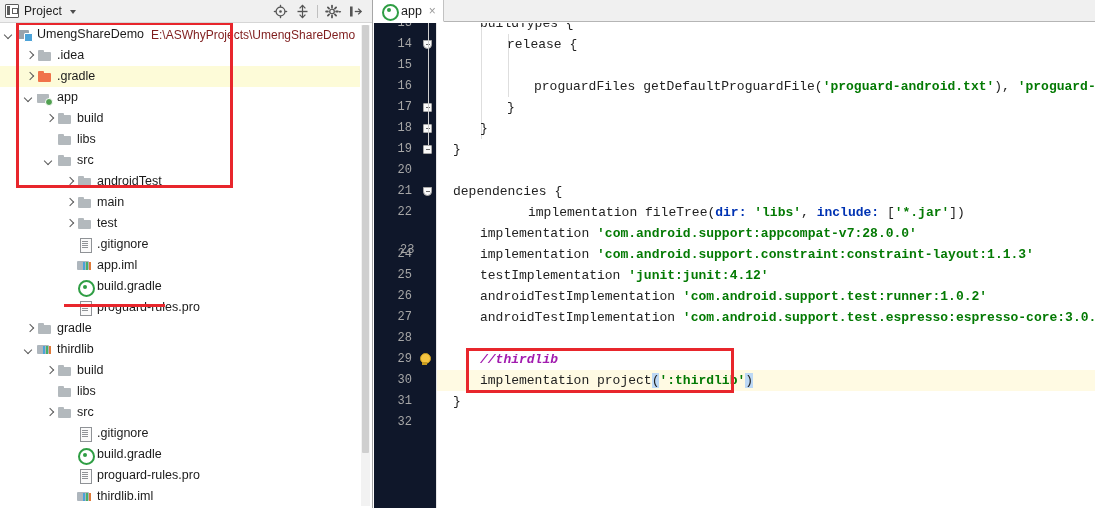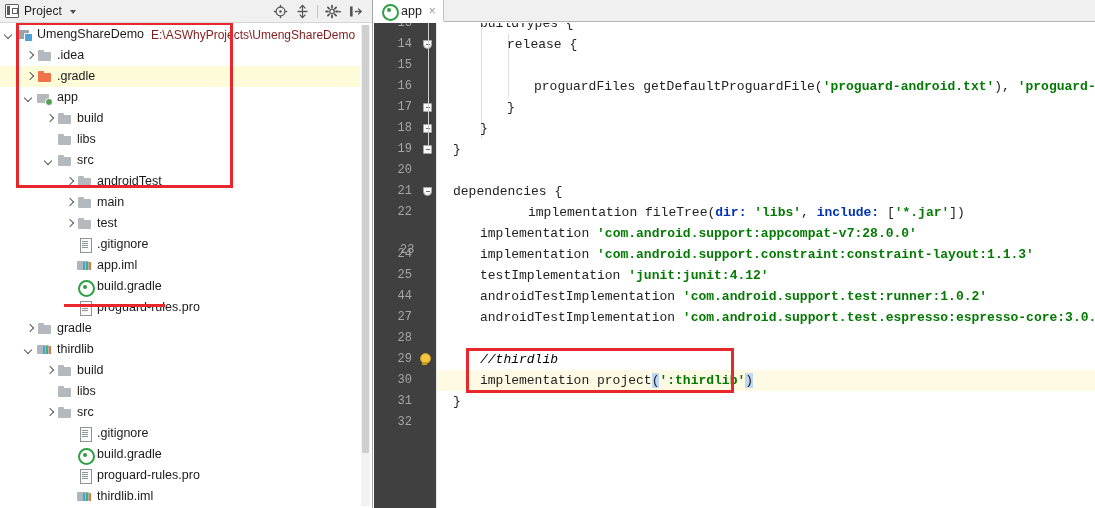--- a/index.html
+++ b/index.html
@@ -269,21 +269,21 @@
   #editor-body {
     position: absolute; left: 0; top: 23px;
     width: 721px; height: 485px;
     background: #ffffff;
     overflow: hidden;
     font-family: "Liberation Mono", monospace;
   }
   #gutter {
     position: absolute; left: 0; top: 0;
     width: 63px; height: 485px;
-    background: #404040;
+    background: #0f172a;
     border-right: 1px solid #e6e6e6;
   }
   #fold-strip {
     position: absolute; left: 45px; top: 0;
     width: 18px; height: 485px;
   }
   #code-layer {
     position: absolute; left: 63px; top: 0;
     right: 0; height: 500px;
   }
@@ -326,21 +326,21 @@
   .fold-caret::before {
     content: ""; position: absolute;
     left: 1.5px; top: 2.5px; width: 4px; height: 1px; background: #6d6d6d;
   }
   .fold-line {
     position: absolute;
     width: 1px; background: #cfcfcf;
   }
   .kw { color: #0033b3; font-weight: bold; }
   .str { color: #047a04; font-weight: bold; }
-  .cmt { color: #000000; font-style: italic; }
+  .cmt { color: #a21caf; font-style: italic; font-weight: bold; }
   .hlparen { background: #bcd8f5; }
   .bulb {
     position: absolute;
     width: 13px; height: 14px;
   }
   .bulb::before {
     content: ""; position: absolute;
     left: 2px; top: 0px; width: 9px; height: 9px;
     border-radius: 50%; background: #f5c542; border: 1px solid #c79b1f;
   }
@@ -560,21 +560,21 @@
           <div class="lnum" style="top: 53px; left: 0px;">16</div>
           <div class="lnum" style="top: 74px; left: 0px;">17</div>
           <div class="lnum" style="top: 95px; left: 0px;">18</div>
           <div class="lnum" style="top: 116px; left: 0px;">19</div>
           <div class="lnum" style="top: 137px; left: 0px;">20</div>
           <div class="lnum" style="top: 158px; left: 0px;">21</div>
           <div class="lnum" style="top: 179px; left: 0px;">22</div>
           <div class="lnum" style="top: 217px; left: 0px; padding-left: 26px;">23</div>
           <div class="lnum" style="top: 221px; left: 0px;">24</div>
           <div class="lnum" style="top: 242px; left: 0px;">25</div>
-          <div class="lnum" style="top: 263px; left: 0px;">44</div>
+          <div class="lnum" style="top: 263px; left: 0px;">26</div>
           <div class="lnum" style="top: 284px; left: 0px;">27</div>
           <div class="lnum" style="top: 305px; left: 0px;">28</div>
           <div class="lnum" style="top: 326px; left: 0px;">29</div>
           <div class="lnum" style="top: 347px; left: 0px;">30</div>
           <div class="lnum" style="top: 368px; left: 0px;">31</div>
           <div class="lnum" style="top: 389px; left: 0px;">32</div>
         </div>
       <div id="fold-strip">
           <div class="fold-caret" style="left: 4px; top: 17px;"></div>
           <div class="fold" style="left: 4px; top: 80px;"></div>

